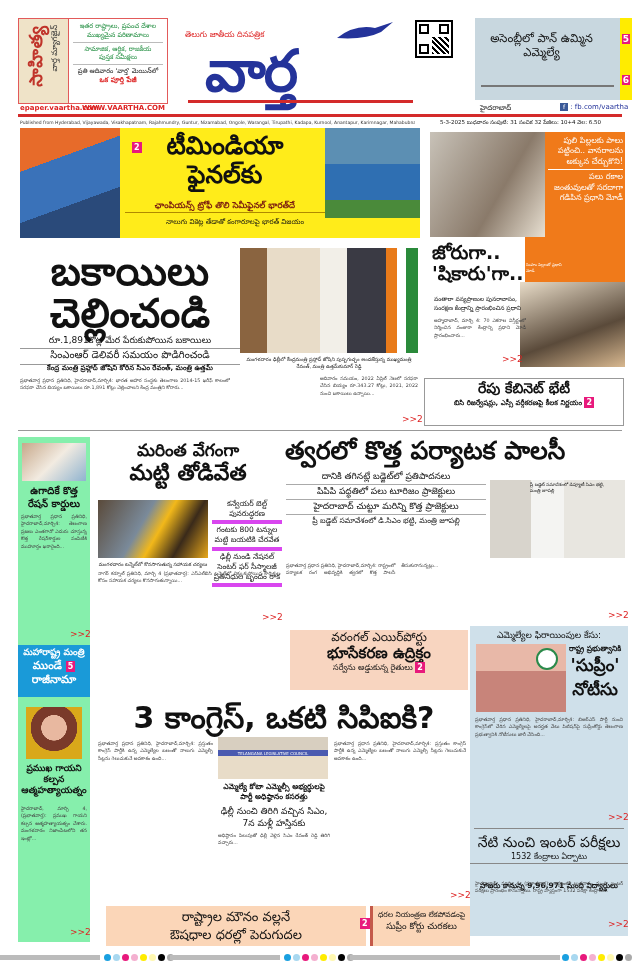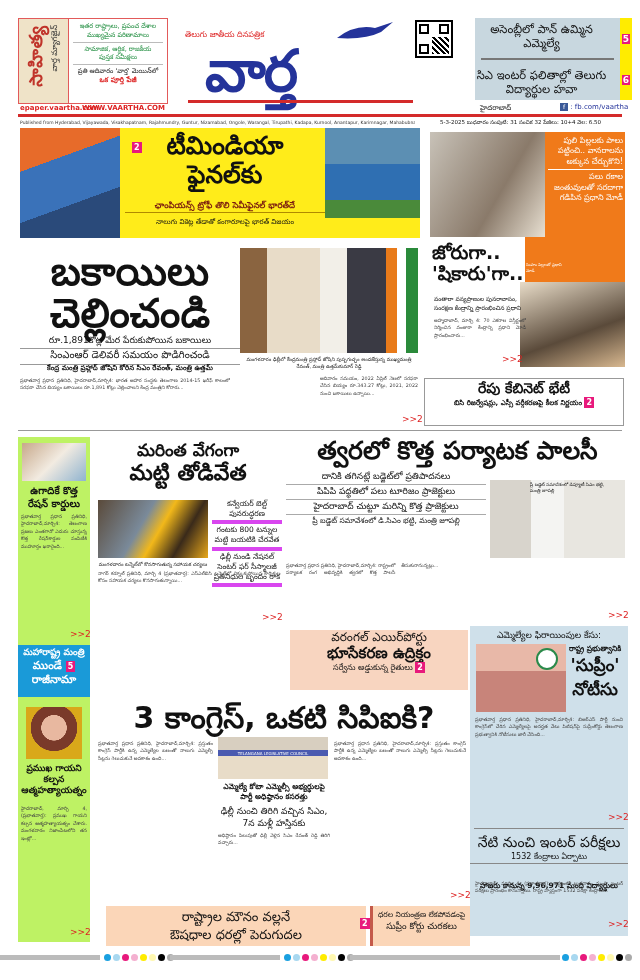--- a/index.html
+++ b/index.html
@@ -24,54 +24,54 @@
 .tnum span{background:#e8197c;color:#fff;font-size:9px;font-weight:bold;padding:0 1px}
 .pg-badge{display:inline-block;background:#e8197c;color:#fff;font-size:8px;font-weight:bold;padding:0 2px;line-height:11px}
 .redrule{left:18px;width:604px;height:3px;background:#d42a2a}
 .info-line{font-size:4.5px;color:#333;white-space:nowrap;overflow:hidden}
 
 .sports{left:20px;top:128px;width:400px;height:110px;background:#ffec1a;overflow:hidden}
 .sports .photo-l{position:absolute;left:0;top:0;width:100px;height:110px;background:linear-gradient(160deg,#e76b2a 0 30%,#3a72b9 30% 65%,#2a4a7a 65%)}
 .sports .photo-r{position:absolute;left:305px;top:0;width:95px;height:90px;background:linear-gradient(180deg,#5c8fb3 0 40%,#2f6fb2 40% 80%,#4a8a3a 80%)}
 .sports .h1{position:absolute;left:110px;top:4px;width:190px;text-align:center;font-size:25px;font-weight:bold;line-height:1.15}
 .sports .sub1{position:absolute;left:105px;top:72px;width:200px;text-align:center;font-size:8.5px;color:#7a1a10;font-weight:bold;border-bottom:1px solid #b08a00}
-.sports .sub2{position:absolute;left:105px;top:90px;width:200px;text-align:center;font-size:7px;color:#111}
+.sports .sub2{position:absolute;left:115px;top:90px;width:200px;text-align:center;font-size:7px;color:#111}
 
 .lead-h{left:20px;top:250px;width:220px;text-align:center;font-size:40px;font-weight:bold;line-height:1.05}
 .lead-sub{left:20px;width:220px;text-align:center;font-size:9px;border-bottom:1px solid #999;padding:1px 0}
 .body-text{font-size:4.8px;line-height:1.55;color:#444;text-align:justify}
 .more{color:#d22;font-size:9px}
 .photo-cm{left:240px;top:248px;width:178px;height:105px;background:linear-gradient(90deg,#8a6440 0 15%,#e8dcc8 15% 45%,#f2efe8 45% 60%,#3a3a44 60% 82%,#e87a1a 82% 88%,#fff 88% 93%,#2a8a3a 93%)}
 .caption{font-size:5px;text-align:center;color:#222}
 
 .modi{left:430px;top:132px;width:195px;height:235px;background:#f07a1a;overflow:hidden}
 .modi .img1{position:absolute;left:0;top:0;width:115px;height:105px;background:linear-gradient(120deg,#c8c2b8,#8a7a6a 60%,#e8e0d2)}
 .modi .img2{position:absolute;left:90px;top:150px;width:105px;height:85px;background:linear-gradient(160deg,#e8dcc8,#5a4a3a 60%,#d8b890)}
 .modi .white{position:absolute;left:0;top:105px;width:95px;height:130px;background:#fff}
 .modi .otext{position:absolute;left:118px;top:4px;width:75px;text-align:right;color:#fff;font-size:8px;line-height:1.3}
 .modi .big{position:absolute;left:2px;top:110px;width:100px;font-size:19px;font-weight:bold;line-height:1.1}
 .modi .sm{position:absolute;left:4px;top:162px;width:95px;font-size:6px;line-height:1.5}
 
 .cabinet{left:424px;top:378px;width:200px;height:48px;border:1px solid #999;text-align:center}
 .cabinet .h{font-size:14px;font-weight:bold;line-height:1.3}
 .cabinet .s{font-size:7px;font-weight:bold}
 
-.leftcol{left:18px;top:437px;width:72px;height:505px;background:#bef264}
+.leftcol{left:18px;top:437px;width:72px;height:505px;background:#86efac}
 .ration-img{position:absolute;left:4px;top:6px;width:64px;height:38px;background:linear-gradient(135deg,#c7a88a,#f2ebe1 50%,#8fb3cf)}
 .ration-h{position:absolute;left:2px;top:48px;width:68px;text-align:center;font-size:10px;font-weight:bold;line-height:1.25}
 .munde{position:absolute;left:0;top:208px;width:72px;height:52px;background:#1a9ad8;color:#fff;text-align:center;font-size:11px;font-weight:bold;line-height:1.3;padding-top:2px}
 .singer-img{position:absolute;left:8px;top:270px;width:56px;height:52px;background:radial-gradient(circle at 50% 40%,#e8b8a0 0 30%,#7a3a2a 31% 55%,#d9a81a 56%)}
 .singer-h{position:absolute;left:2px;top:326px;width:68px;text-align:center;font-size:9px;font-weight:bold;line-height:1.2}
 
 .coal-h{left:98px;top:440px;width:180px;text-align:center;font-size:22px;font-weight:bold;line-height:1.2}
 .coal-img{left:98px;top:500px;width:110px;height:58px;background:linear-gradient(120deg,#5a4a3a,#7a8a9a 40%,#f2b81a 55%,#3a2a1a 75%,#e8a81a)}
 .coal-side{left:212px;top:498px;width:70px;text-align:center;font-size:7.5px;line-height:1.35}
 .coal-side div{border-bottom:4px solid #d946ef;padding:1px 0}
 
-.tour-h{left:285px;top:436px;width:345px;text-align:center;font-size:25px;font-weight:bold}
+.tour-h{left:285px;top:436px;width:345px;text-align:left;font-size:25px;font-weight:bold}
 .tour-subs{left:286px;top:470px;width:200px;text-align:center;font-size:9px;line-height:1.55}
 .tour-subs div{border-bottom:1px solid #aaa}
 .tour-img{left:490px;top:480px;width:135px;height:78px;background:linear-gradient(90deg,#d8d4cc 0 30%,#f4f4f2 30% 55%,#e8e6e0 55%)}
 
 .warangal{left:290px;top:630px;width:178px;height:60px;background:#f8d5c0;text-align:center;line-height:1.2}
 .warangal .a{font-size:12px}
 .warangal .b{font-size:15px;font-weight:bold}
 .warangal .c{font-size:8px}
 
 .supreme{left:470px;top:626px;width:158px;height:310px;background:#cfe0ea}
@@ -126,21 +126,20 @@
 <div class="abs" style="left:415px;top:20px;width:38px;height:38px;background:#fff;border:2px solid #000">
   <div style="position:absolute;left:2px;top:2px;width:10px;height:10px;border:2px solid #000"></div>
   <div style="position:absolute;right:2px;top:2px;width:10px;height:10px;border:2px solid #000"></div>
   <div style="position:absolute;left:2px;bottom:2px;width:10px;height:10px;border:2px solid #000"></div>
   <div style="position:absolute;left:15px;top:15px;width:17px;height:17px;background:repeating-linear-gradient(45deg,#000 0 2px,#fff 2px 4px)"></div>
 </div>
 
 <div class="abs teaser">
   <div class="row">అసెంబ్లీలో పాన్ ఉమ్మిన ఎమ్మెల్యే</div>
   <div class="divider"></div>
-  <div class="row">సిఎ ఇంటర్ ఫలితాల్లో తెలుగు విద్యార్థుల హవా</div>
 </div>
 <div class="tnum" style="top:18px">
     <span>5</span>
   </div>
 <div class="tnum" style="top:59px">
     <span>6</span>
   </div>
 
 <div class="abs" style="left:480px;top:104px;font-size:7px">హైదరాబాద్</div>
 <div class="abs" style="left:560px;top:103px;font-size:7px;color:#24339a"><span style="display:inline-block;width:8px;height:8px;background:#3b5998;color:#fff;font-size:6px;text-align:center;line-height:8px">f</span> : <span>fb.com/vaartha</span></div>

